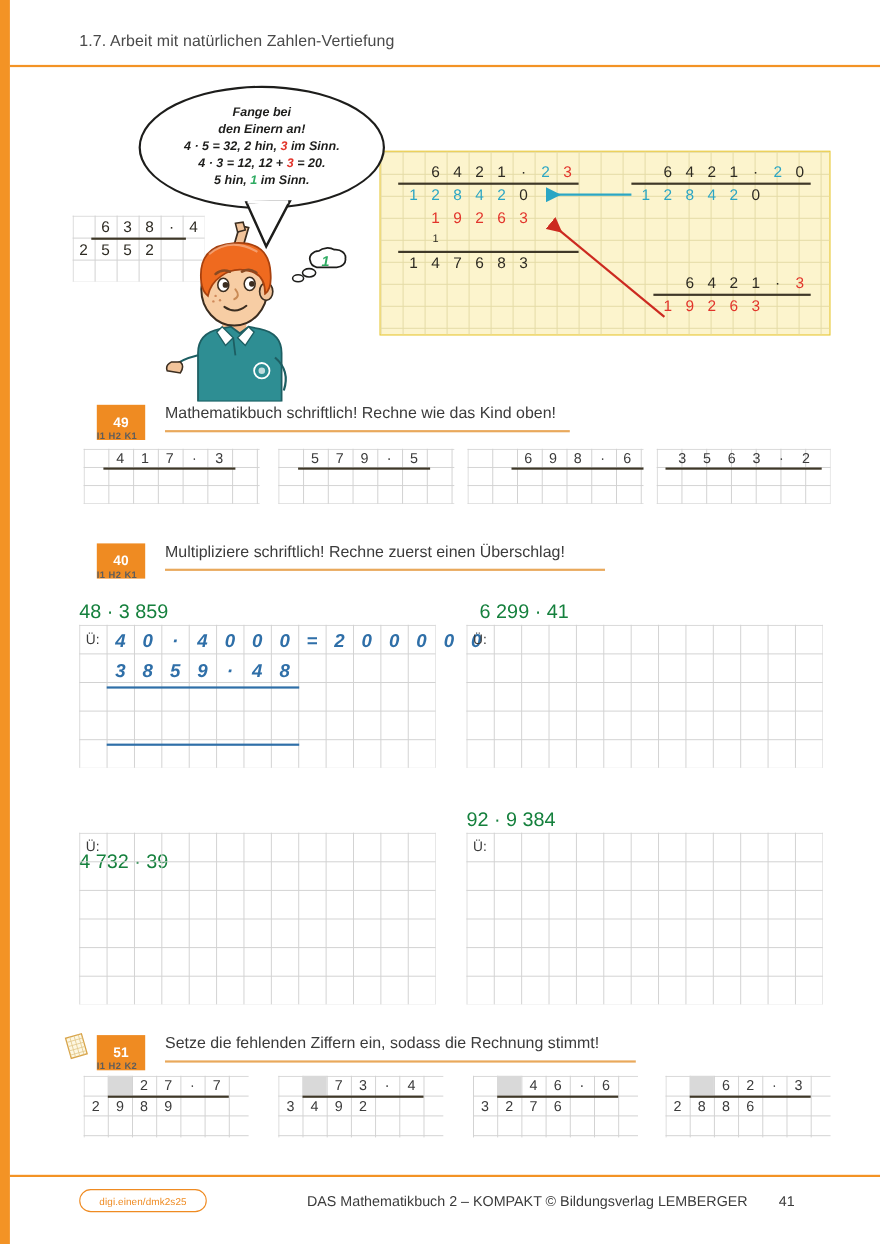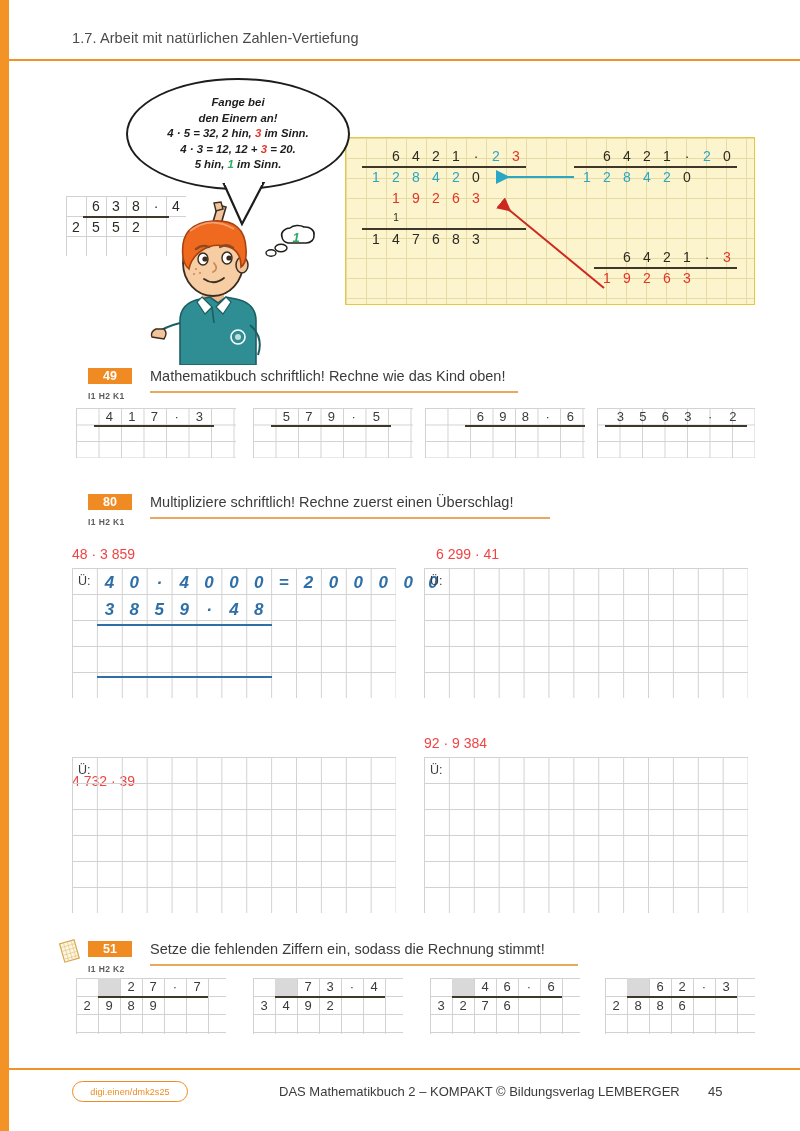--- a/index.html
+++ b/index.html
@@ -85,21 +85,21 @@
   .hbar { position: absolute; height: 2px; background: #3f3828; }
 
   .num-blue  { color: #2ba6c4; }
   .num-red   { color: #e2342b; }
   .num-black { color: #2d2a22; }
 
   
   .ex-head { position: absolute; }
   .ex-num {
     position: absolute; left: 0; top: 0;
-    width: 44px; height: 16px; background: #ef8b22;
+    width: 44px; height: 32px; background: #ef8b22;
     color: #fff; font-size: 12.5px; font-weight: bold;
     display: flex; align-items: center; justify-content: center;
   }
   .ex-tags {
     position: absolute; left: 0; top: 23px;
     font-size: 8.5px; font-weight: bold; color: #5d5d5d; letter-spacing: .4px;
   }
   .ex-text {
     position: absolute; left: 62px; top: 0px;
     font-size: 14.5px; color: #3b3b3b; white-space: nowrap;
@@ -119,21 +119,21 @@
   .shaded { position: absolute; background: #d9d9d9; }
 
   
   .hand {
     color: #2f6fa8; font-style: italic; font-weight: bold;
     font-family: "Liberation Sans", sans-serif;
   }
   .hand-line { position: absolute; height: 1.8px; background: #2f6fa8; }
 
   
-  .prob-label { position: absolute; font-size: 14px; color: #ef4444; }
+  .prob-label { position: absolute; font-size: 18px; color: #15803d; }
   .ue-label { position: absolute; font-size: 12.5px; color: #3b3b3b; }
 
   
   #nb-icon { position: absolute; left: 58px; top: 938px; width: 26px; height: 26px; }
 
   
   #footer-rule { position: absolute; left: 9px; top: 1068px; width: 791px; height: 1.6px; background: #f39325; }
   #digi-pill {
     position: absolute; left: 72px; top: 1081px;
     width: 116px; height: 21px; border: 1.4px solid #ef8b22; border-radius: 11px;
@@ -393,21 +393,21 @@
     <div class="cell" style="width:22.5px;height:17px;line-height:17px;font-size:13px;">5</div>
     <div class="cell" style="width:22.5px;height:17px;line-height:17px;font-size:13px;">6</div>
     <div class="cell" style="width:22.5px;height:17px;line-height:17px;font-size:13px;">3</div>
     <div class="cell" style="width:22.5px;height:17px;line-height:17px;font-size:13px;">·</div>
     <div class="cell" style="width:22.5px;height:17px;line-height:17px;font-size:13px;">2</div>
   </div>
   <div class="hbar" style="left:8px;top:17px;width:142px;"></div>
 </div>
 
 <div class="ex-head" style="left:88px;top:494px;width:620px;">
-  <div class="ex-num">80</div>
+  <div class="ex-num">40</div>
   <div class="ex-tags">I1 H2 K1</div>
   <div class="ex-text">Multipliziere schriftlich! Rechne zuerst einen Überschlag!</div>
   <div class="ex-underline" style="width:400px;"></div>
 </div>
 
 <div class="prob-label" style="left:72px;top:546px;">48 · 3 859</div>
 <div class="gblock" style="left:72px;top:568px;width:324px;height:130px;">
   <div class="gbg" style="background-size:24.9px 26px;"></div>
   <div class="ue-label" style="left:6px;top:6px;position:absolute;">Ü:</div>
   <div class="cellrow hand" style="left:25px;top:3px;">
@@ -546,13 +546,13 @@
     <div class="cell" style="width:22px;height:18px;line-height:18px;font-size:13px;">2</div>
     <div class="cell" style="width:22px;height:18px;line-height:18px;font-size:13px;">8</div>
     <div class="cell" style="width:22px;height:18px;line-height:18px;font-size:13px;">8</div>
     <div class="cell" style="width:22px;height:18px;line-height:18px;font-size:13px;">6</div>
   </div>
 </div>
 
 <div id="footer-rule"></div>
 <div id="digi-pill">digi.einen/dmk2s25</div>
 <div id="footer-center">DAS Mathematikbuch 2 – KOMPAKT © Bildungsverlag LEMBERGER</div>
-<div id="footer-page">45</div>
+<div id="footer-page">41</div>
 
 </body></html>

